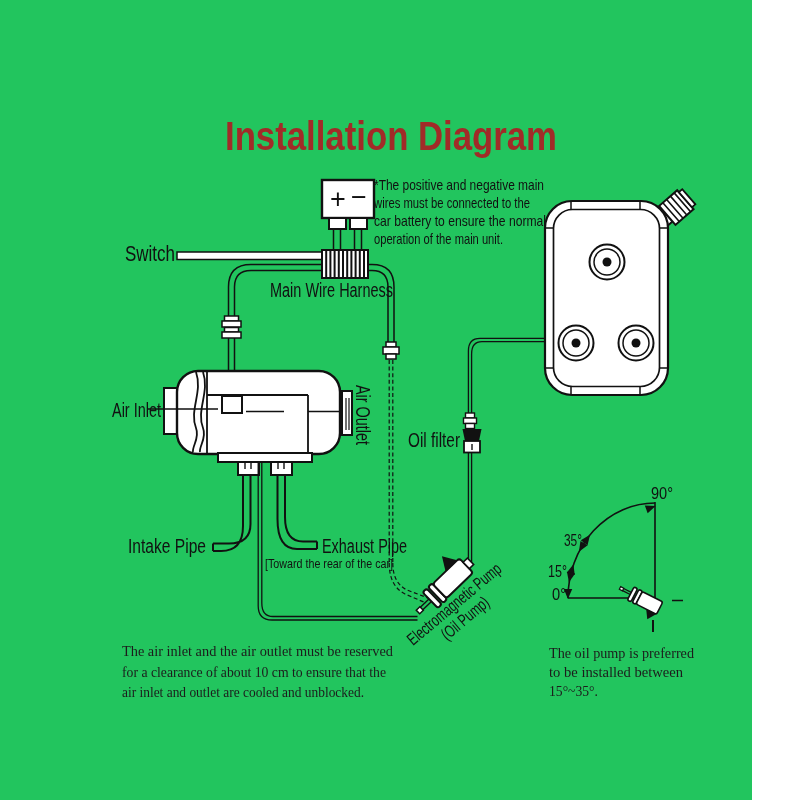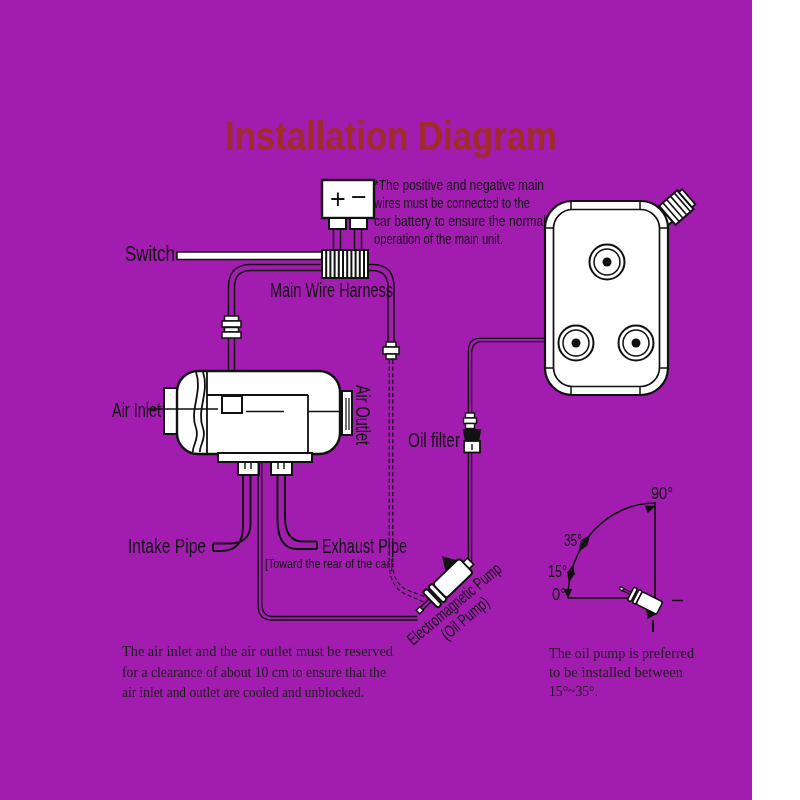--- a/index.html
+++ b/index.html
@@ -1,16 +1,16 @@
 <!DOCTYPE html>
 <html><head>
 <meta charset="utf-8">
 <style>
   html,body{margin:0;padding:0;background:#fff;}
-  .stage{position:relative;width:752px;height:800px;background:#a21caf;overflow:hidden;}
+  .stage{position:relative;width:752px;height:800px;background:#22c55e;overflow:hidden;}
   svg{position:absolute;left:0;top:0;}
   .ink{stroke:#111;fill:none;}
   .wh{fill:#fff;}
   .blk{fill:#111;stroke:none;}
   .t-label{font-family:"Liberation Sans",sans-serif;fill:#111;}
   .t-serif{font-family:"Liberation Serif",serif;fill:#1c1c1c;}
   .title{font-family:"Liberation Sans",sans-serif;font-weight:bold;}
   text{white-space:pre;}
 </style>
 </head>

